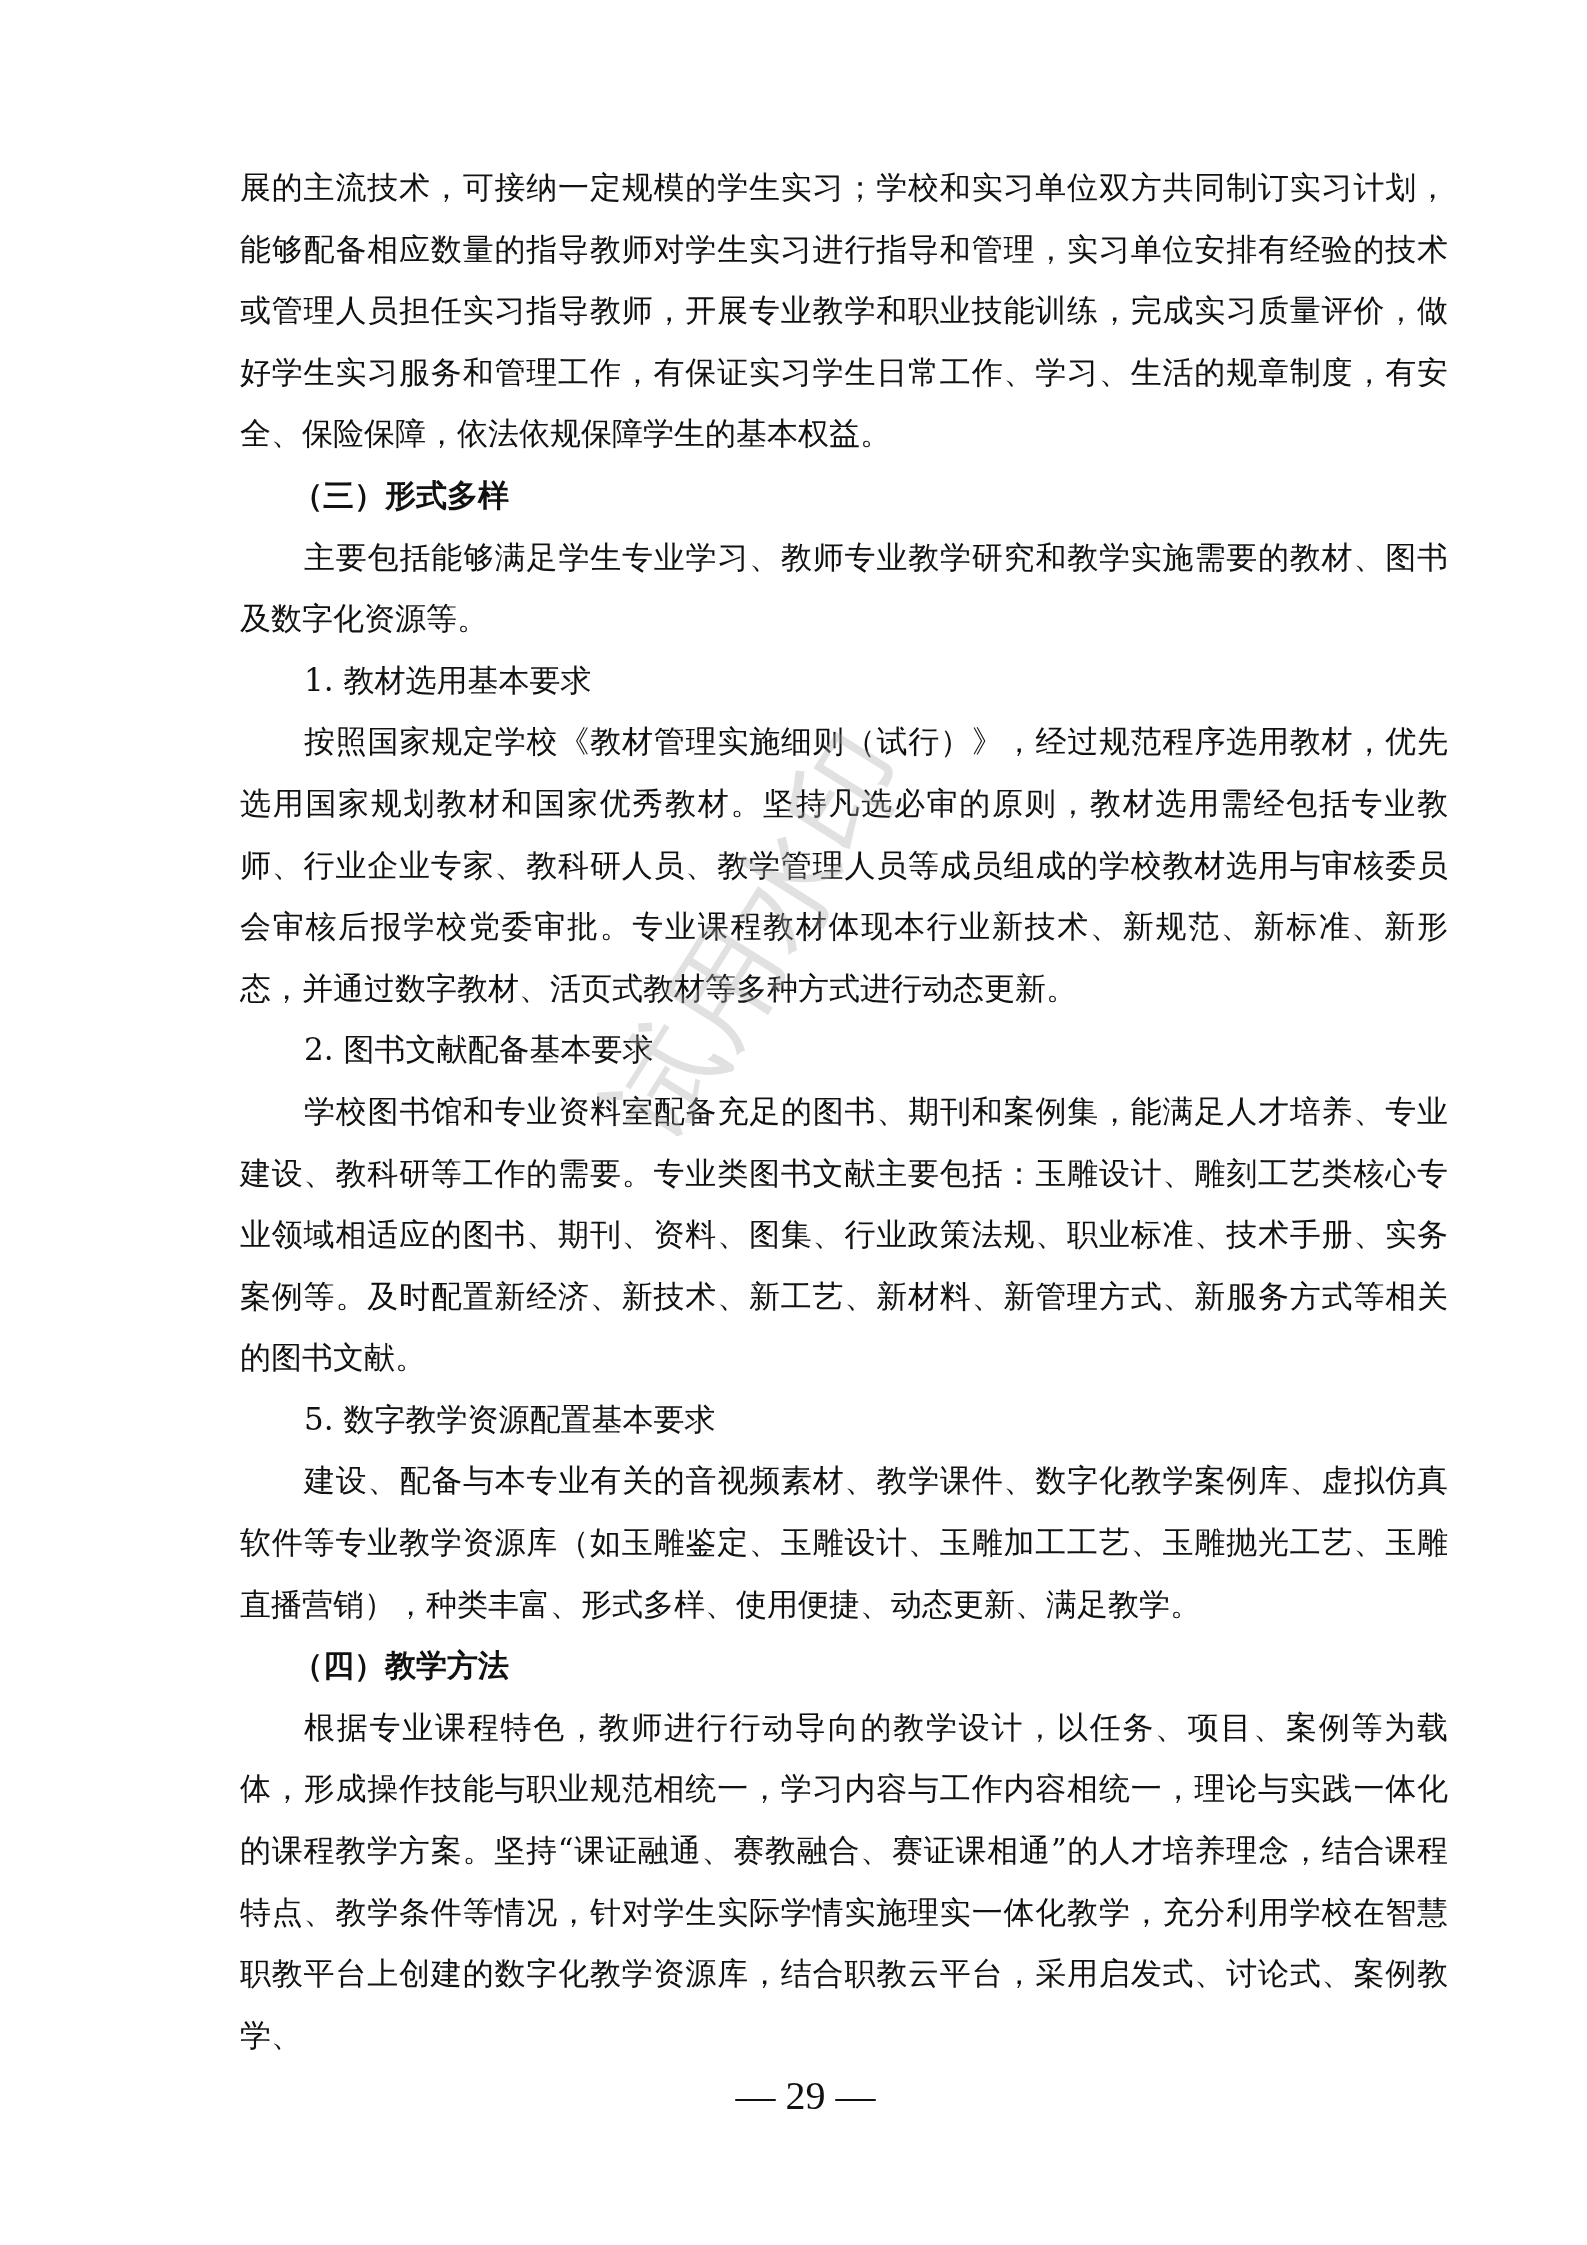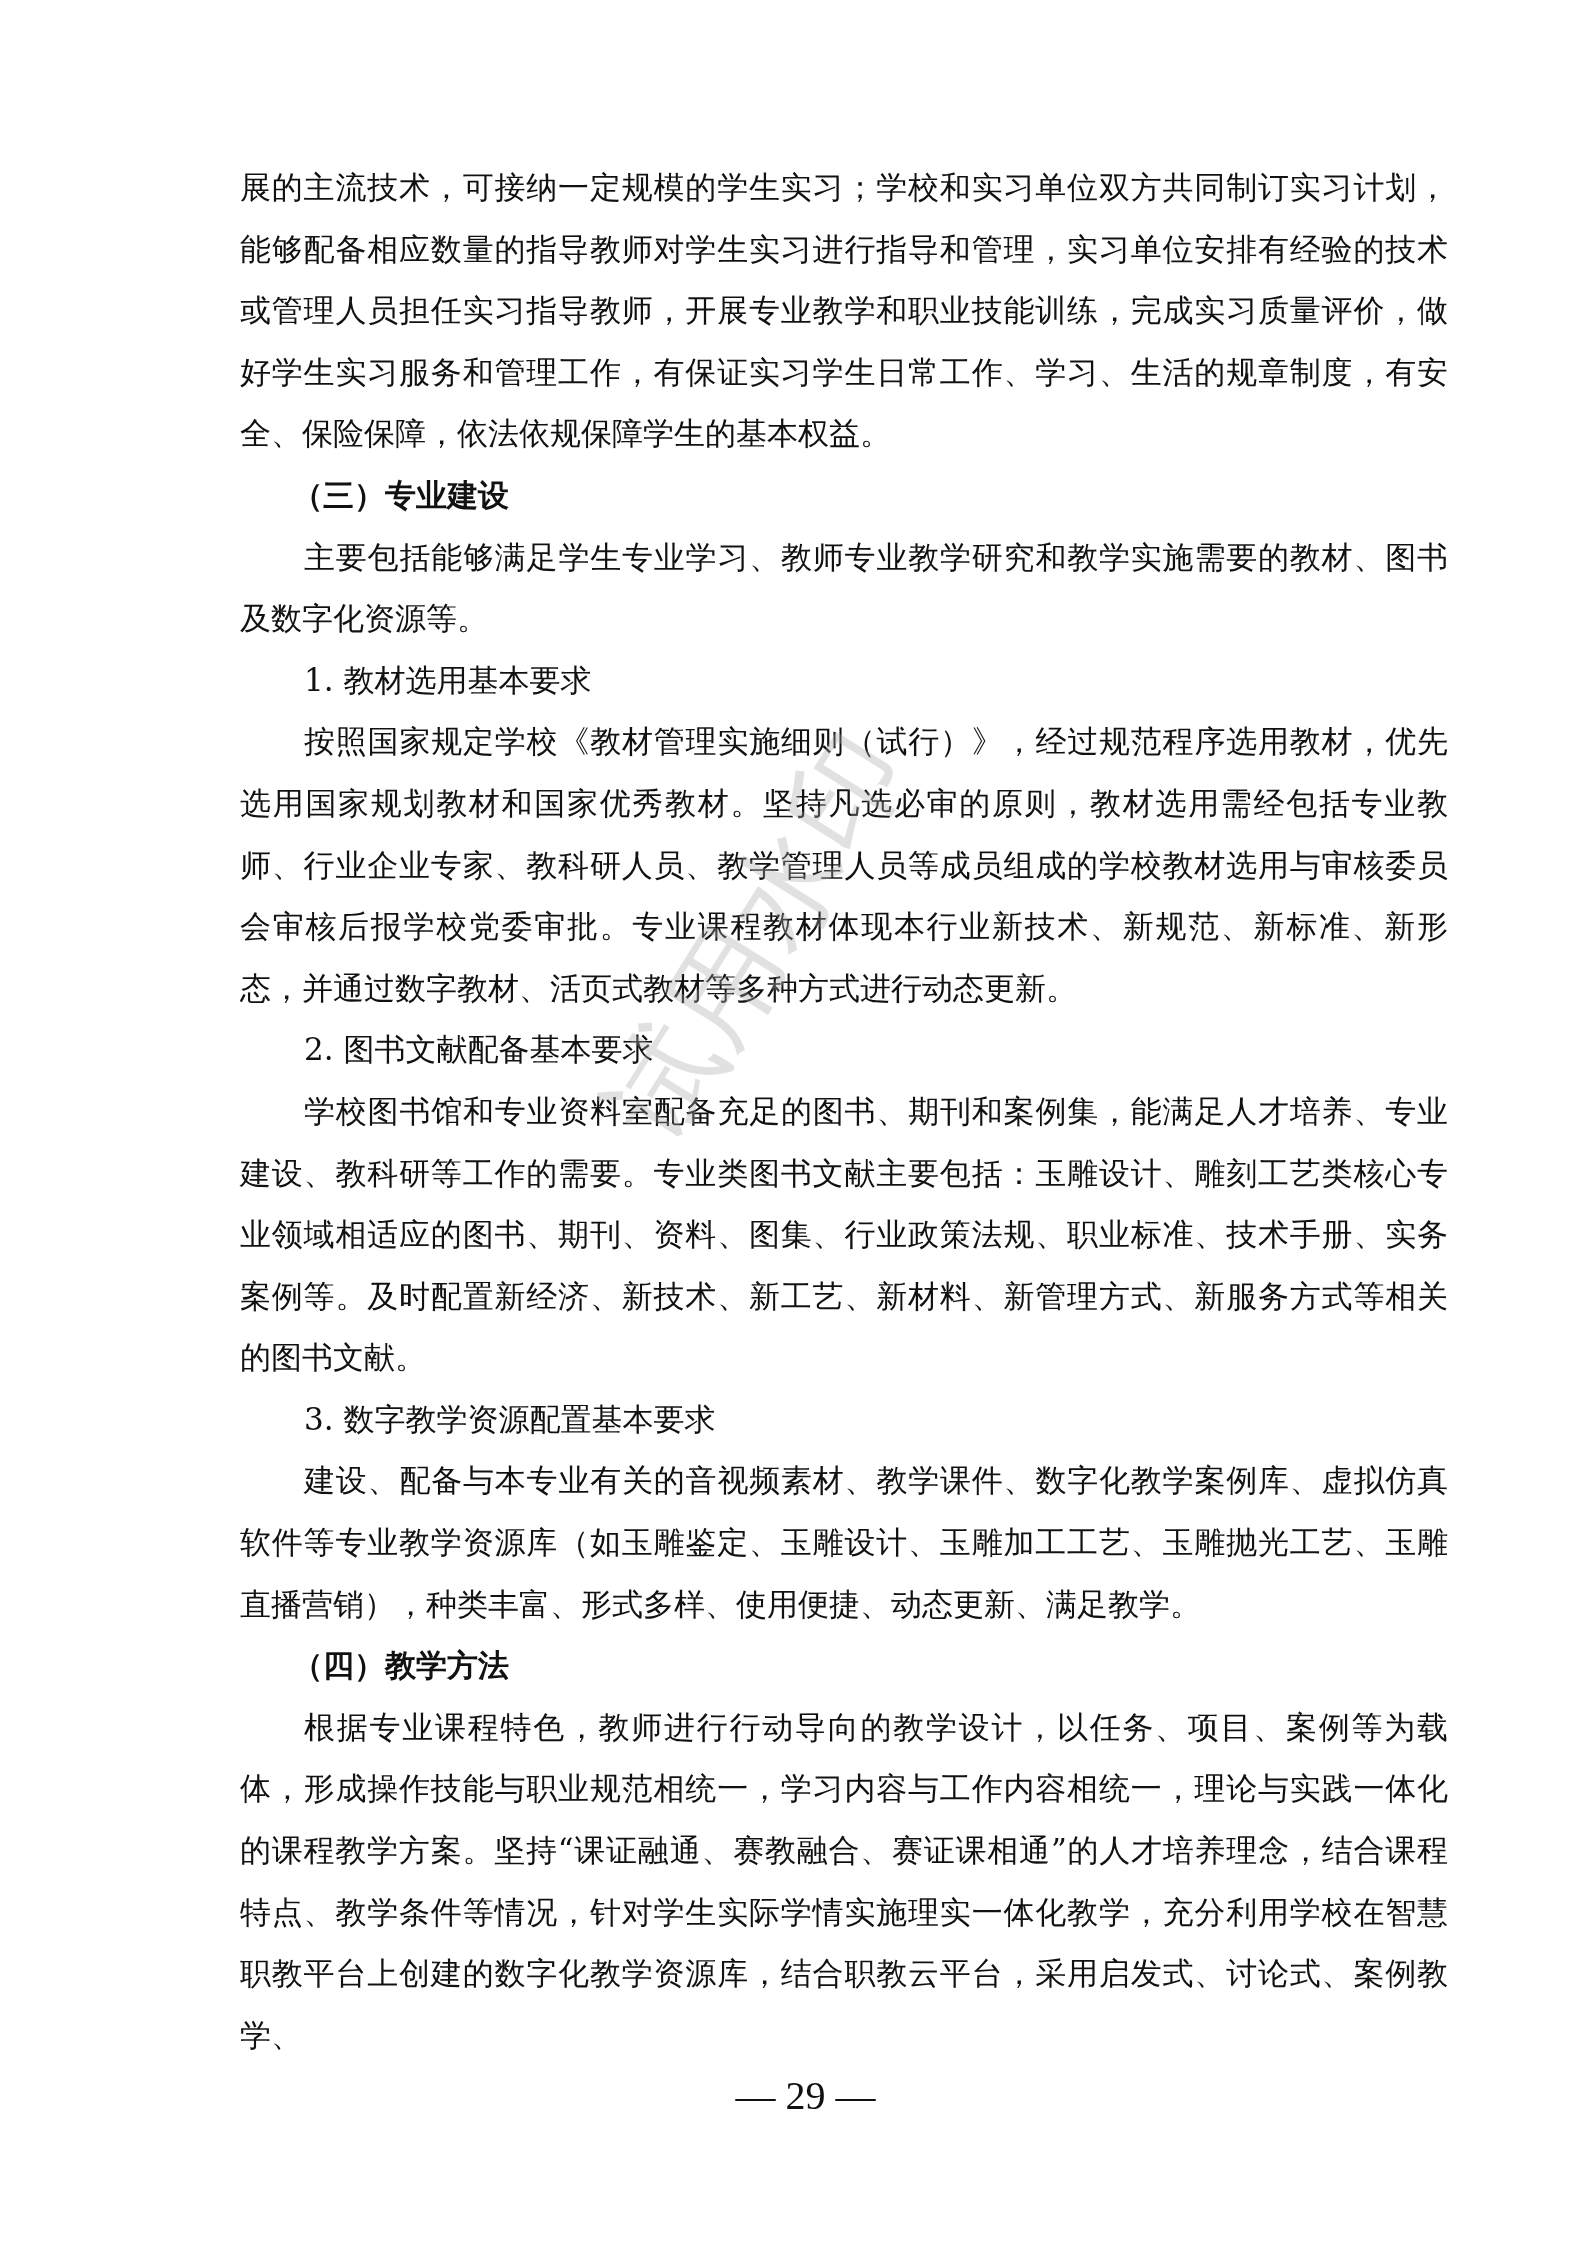--- a/index.html
+++ b/index.html
@@ -57,27 +57,27 @@
     pointer-events: none;
     letter-spacing: 2px;
   }
 </style>
 </head>
 <body>
 
 <div class="page">
   <div class="content">
     <p class="para no-indent">展的主流技术，可接纳一定规模的学生实习；学校和实习单位双方共同制订实习计划，能够配备相应数量的指导教师对学生实习进行指导和管理，实习单位安排有经验的技术或管理人员担任实习指导教师，开展专业教学和职业技能训练，完成实习质量评价，做好学生实习服务和管理工作，有保证实习学生日常工作、学习、生活的规章制度，有安全、保险保障，依法依规保障学生的基本权益。</p>
-    <p class="h-section">（三）专业建设</p>
+    <p class="h-section">（三）形式多样</p>
     <p class="para">主要包括能够满足学生专业学习、教师专业教学研究和教学实施需要的教材、图书及数字化资源等。</p>
     <p class="h-sub">1. 教材选用基本要求</p>
     <p class="para">按照国家规定学校《教材管理实施细则（试行）》，经过规范程序选用教材，优先选用国家规划教材和国家优秀教材。坚持凡选必审的原则，教材选用需经包括专业教师、行业企业专家、教科研人员、教学管理人员等成员组成的学校教材选用与审核委员会审核后报学校党委审批。专业课程教材体现本行业新技术、新规范、新标准、新形态，并通过数字教材、活页式教材等多种方式进行动态更新。</p>
     <p class="h-sub">2. 图书文献配备基本要求</p>
     <p class="para">学校图书馆和专业资料室配备充足的图书、期刊和案例集，能满足人才培养、专业建设、教科研等工作的需要。专业类图书文献主要包括：玉雕设计、雕刻工艺类核心专业领域相适应的图书、期刊、资料、图集、行业政策法规、职业标准、技术手册、实务案例等。及时配置新经济、新技术、新工艺、新材料、新管理方式、新服务方式等相关的图书文献。</p>
-    <p class="h-sub">3. 数字教学资源配置基本要求</p>
+    <p class="h-sub">5. 数字教学资源配置基本要求</p>
     <p class="para">建设、配备与本专业有关的音视频素材、教学课件、数字化教学案例库、虚拟仿真软件等专业教学资源库（如玉雕鉴定、玉雕设计、玉雕加工工艺、玉雕抛光工艺、玉雕直播营销），种类丰富、形式多样、使用便捷、动态更新、满足教学。</p>
     <p class="h-section">（四）教学方法</p>
     <p class="para">根据专业课程特色，教师进行行动导向的教学设计，以任务、项目、案例等为载体，形成操作技能与职业规范相统一，学习内容与工作内容相统一，理论与实践一体化的课程教学方案。坚持“课证融通、赛教融合、赛证课相通”的人才培养理念，结合课程特点、教学条件等情况，针对学生实际学情实施理实一体化教学，充分利用学校在智慧职教平台上创建的数字化教学资源库，结合职教云平台，采用启发式、讨论式、案例教学、</p>
   </div>
 
   <div class="watermark">试用水印</div>
 
   <div class="page-number">— 29 —</div>
 </div>
 

